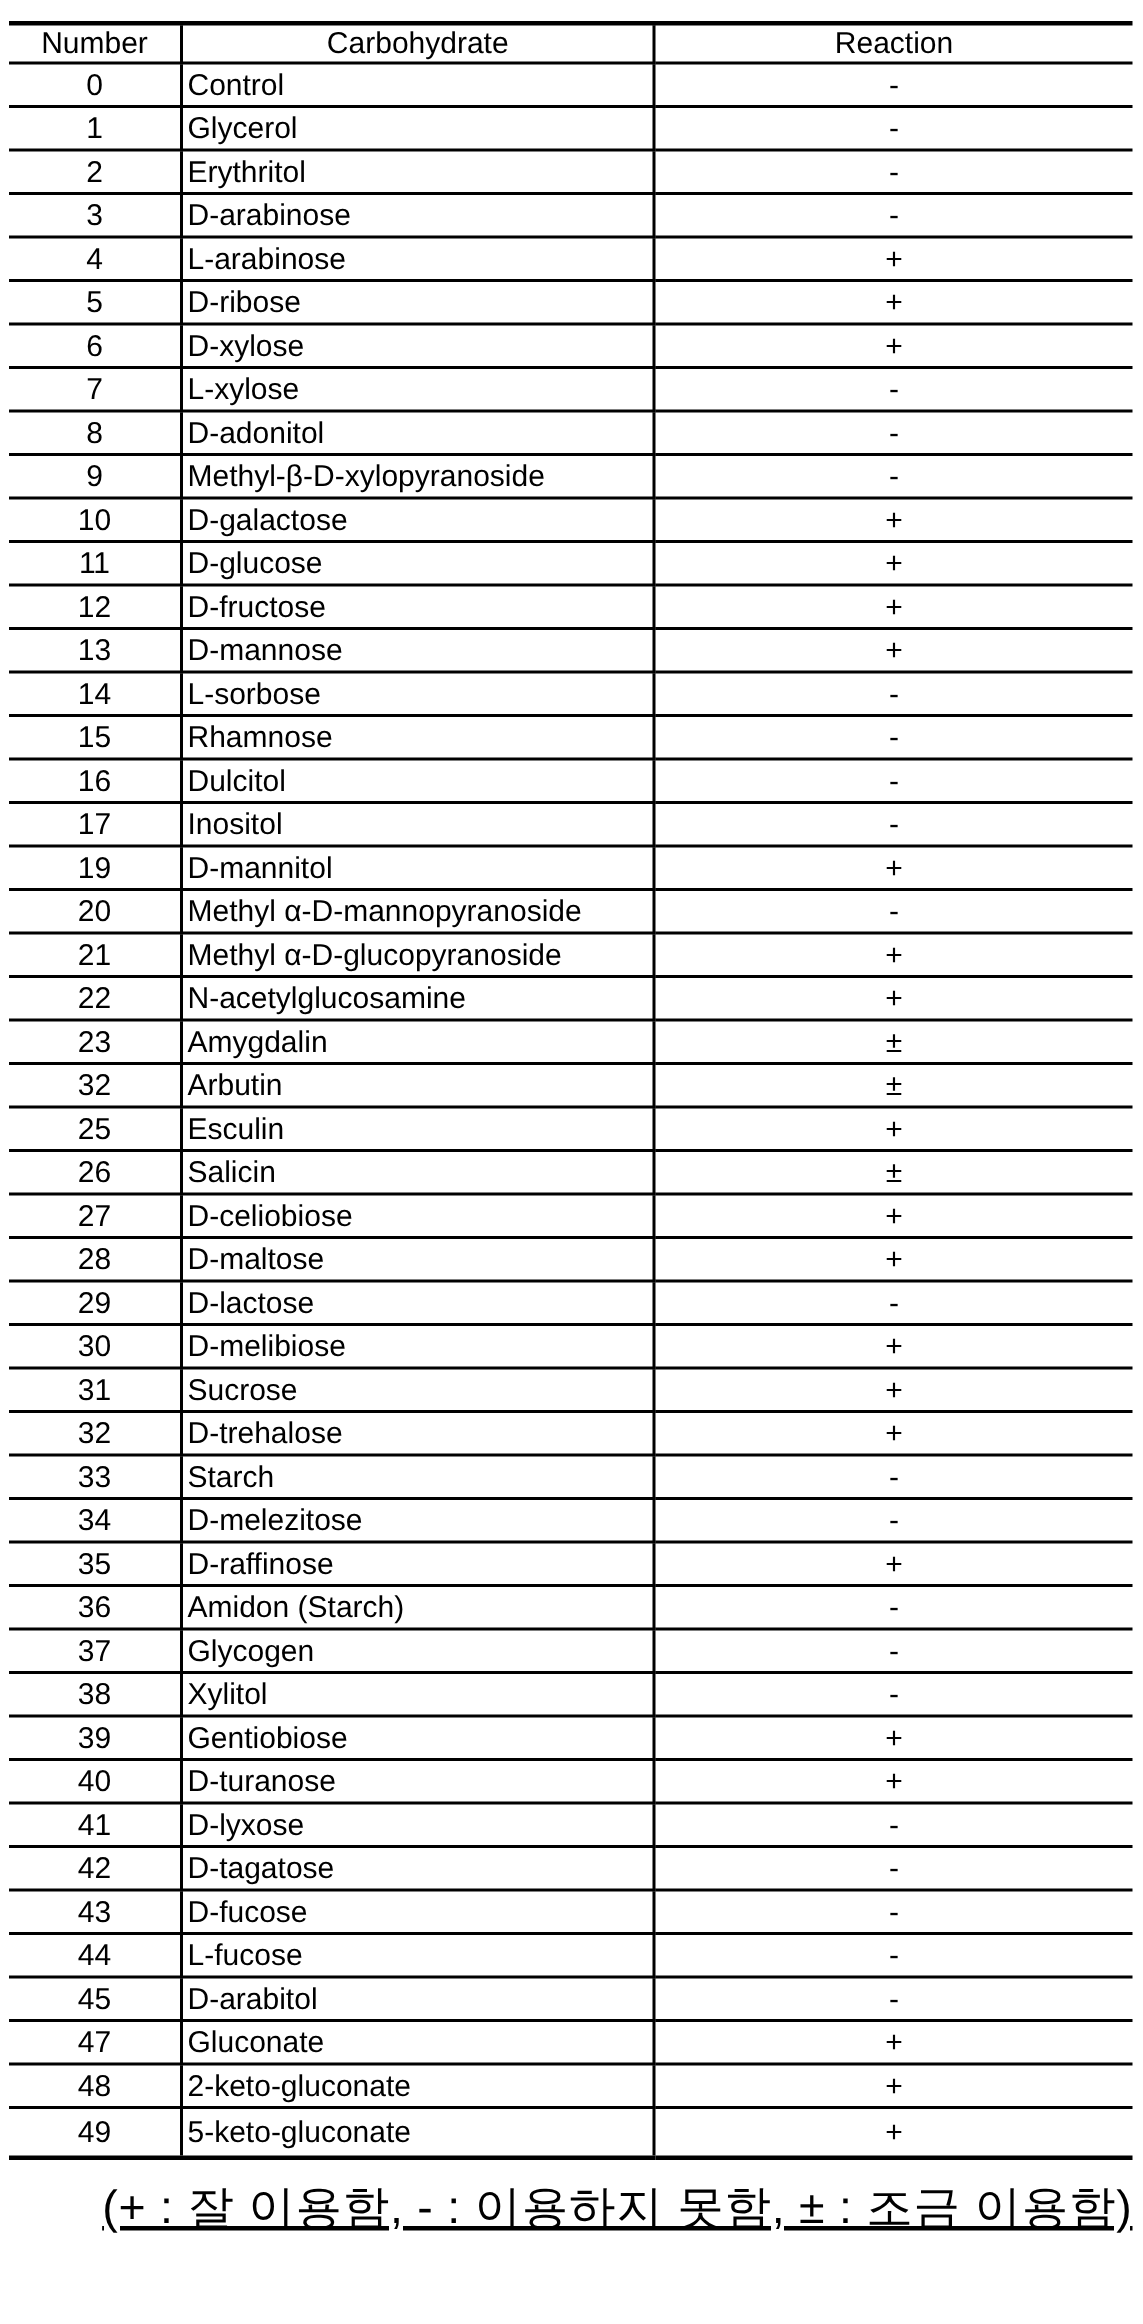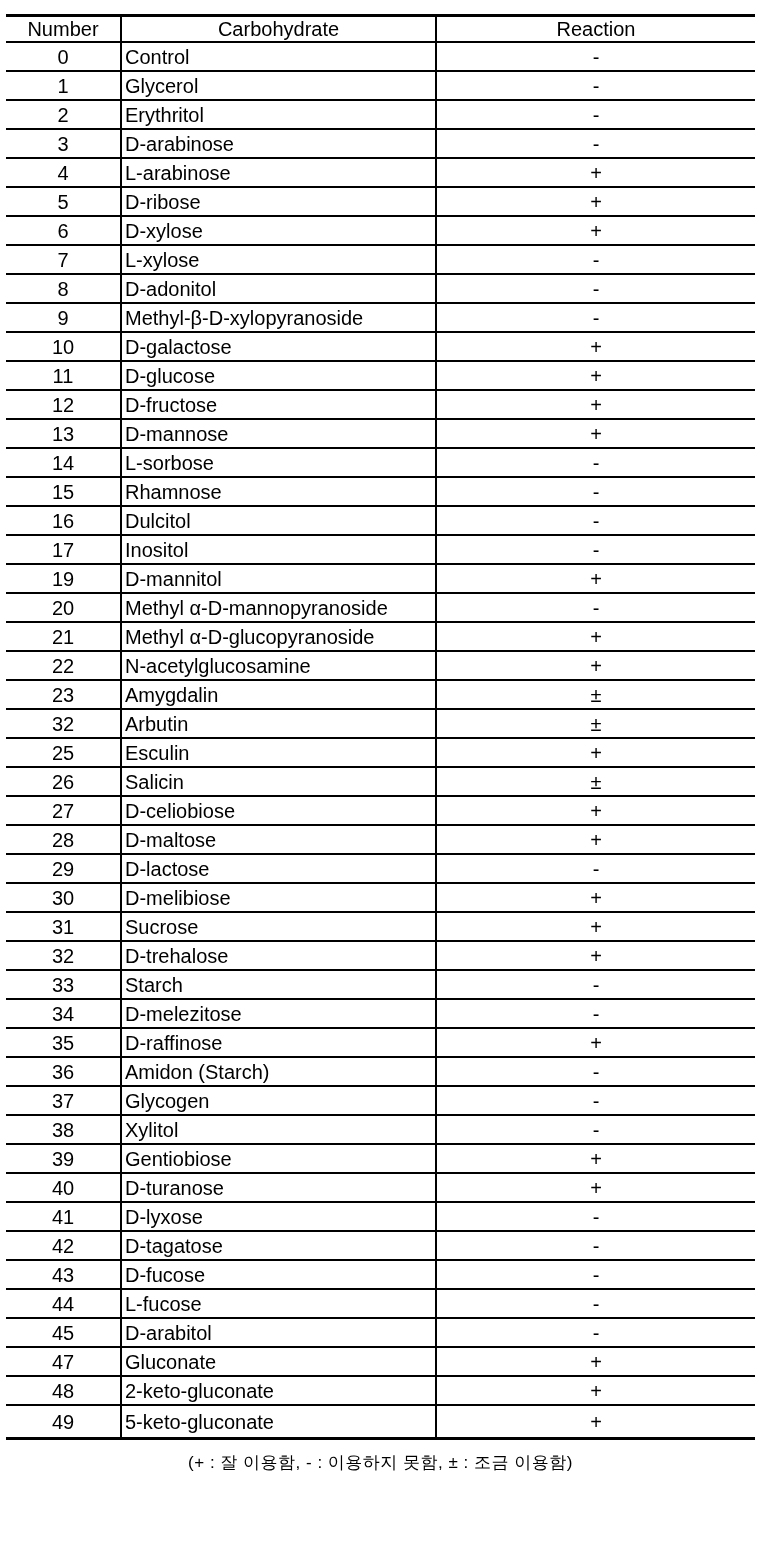--- a/index.html
+++ b/index.html
@@ -45,23 +45,24 @@
   }
   tbody tr:last-child td {
     border-bottom: 3px solid #000000;
   }
   .col-num   { width: 114px; text-align: center; border-right: 2px solid #000000; }
   .col-carb  { width: 313px; text-align: left; padding-left: 3px !important; border-right: 2px solid #000000; }
   .col-react { text-align: center; }
   .footnote {
     margin-top: 11px;
     width: 749px;
-    text-align: center;
-    font-size: 17px;
+    text-align: right;
+    font-size: 31px;
     letter-spacing: 0.5px;
+    text-decoration: underline;
   }
 </style>
 </head>
 <body>
 
 <div class="page">
   <table class="carb-table">
     <thead>
       <tr>
         <th class="col-num">Number</th>

